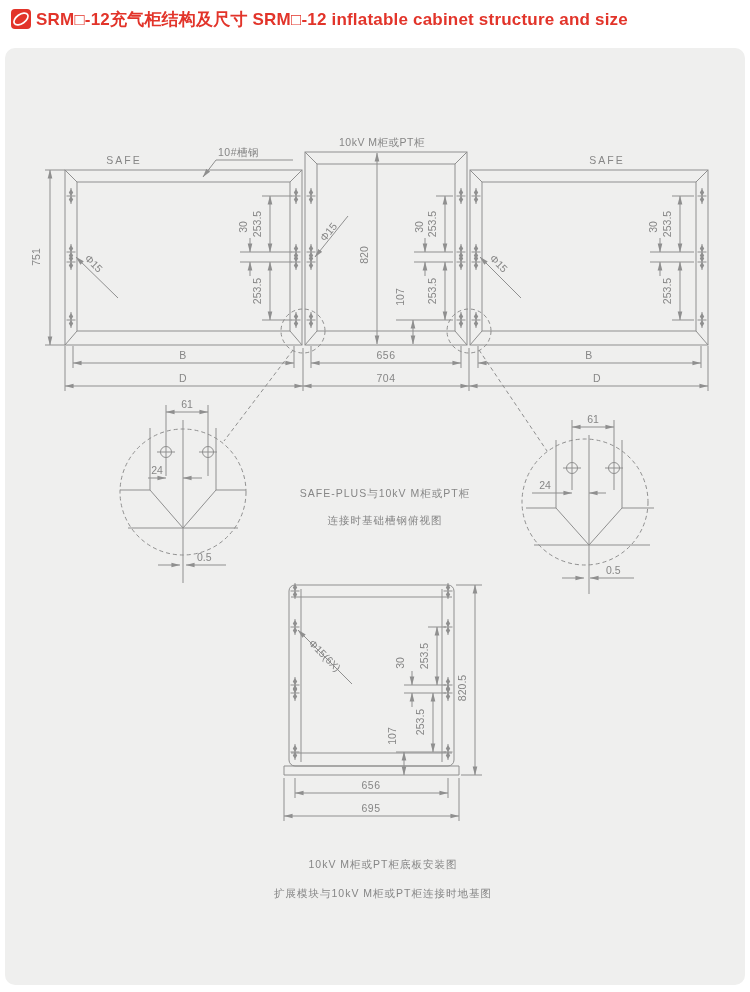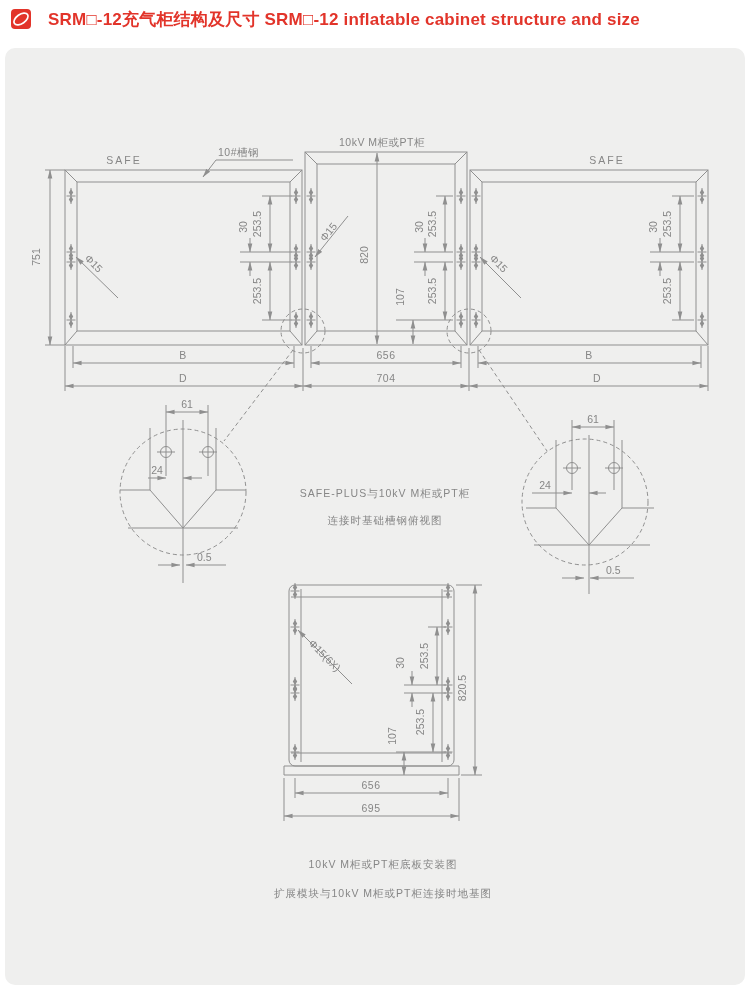--- a/index.html
+++ b/index.html
@@ -1,18 +1,18 @@
 <!DOCTYPE html>
 <html><head>
 <meta charset="utf-8">
 <style>
   html,body{margin:0;padding:0;width:750px;height:992px;background:#ffffff;overflow:hidden;
     font-family:"Liberation Sans", sans-serif;position:relative;}
   .panel{position:absolute;left:5px;top:48px;width:740px;height:937px;background:#efefee;border-radius:10px;}
-  .header{position:absolute;left:10px;top:7px;height:24px;display:flex;align-items:center;gap:16px;}
+  .header{position:absolute;left:10px;top:7px;height:24px;display:flex;align-items:center;gap:4px;}
   .title{font-size:17px;font-weight:600;color:#e2342a;white-space:nowrap;letter-spacing:0.2px;}
   svg.draw{position:absolute;left:0;top:0;}
   svg.draw line, svg.draw rect, svg.draw circle, svg.draw path.ln{stroke:#8f8f8f;stroke-width:1;fill:none;}
   .dsh{stroke-dasharray:4 3;}
   .dim{marker-start:url(#ar);marker-end:url(#ar);}
   .dimE{marker-end:url(#ar);}
   svg.draw text{fill:#868686;font-size:10.5px;font-family:"Liberation Sans",sans-serif;}
   text.t12{font-size:11.5px;letter-spacing:2px;}
   text.t11{font-size:11px;letter-spacing:0.5px;}
   text.cap{font-size:14.5px;fill:#878787;letter-spacing:1px;}

